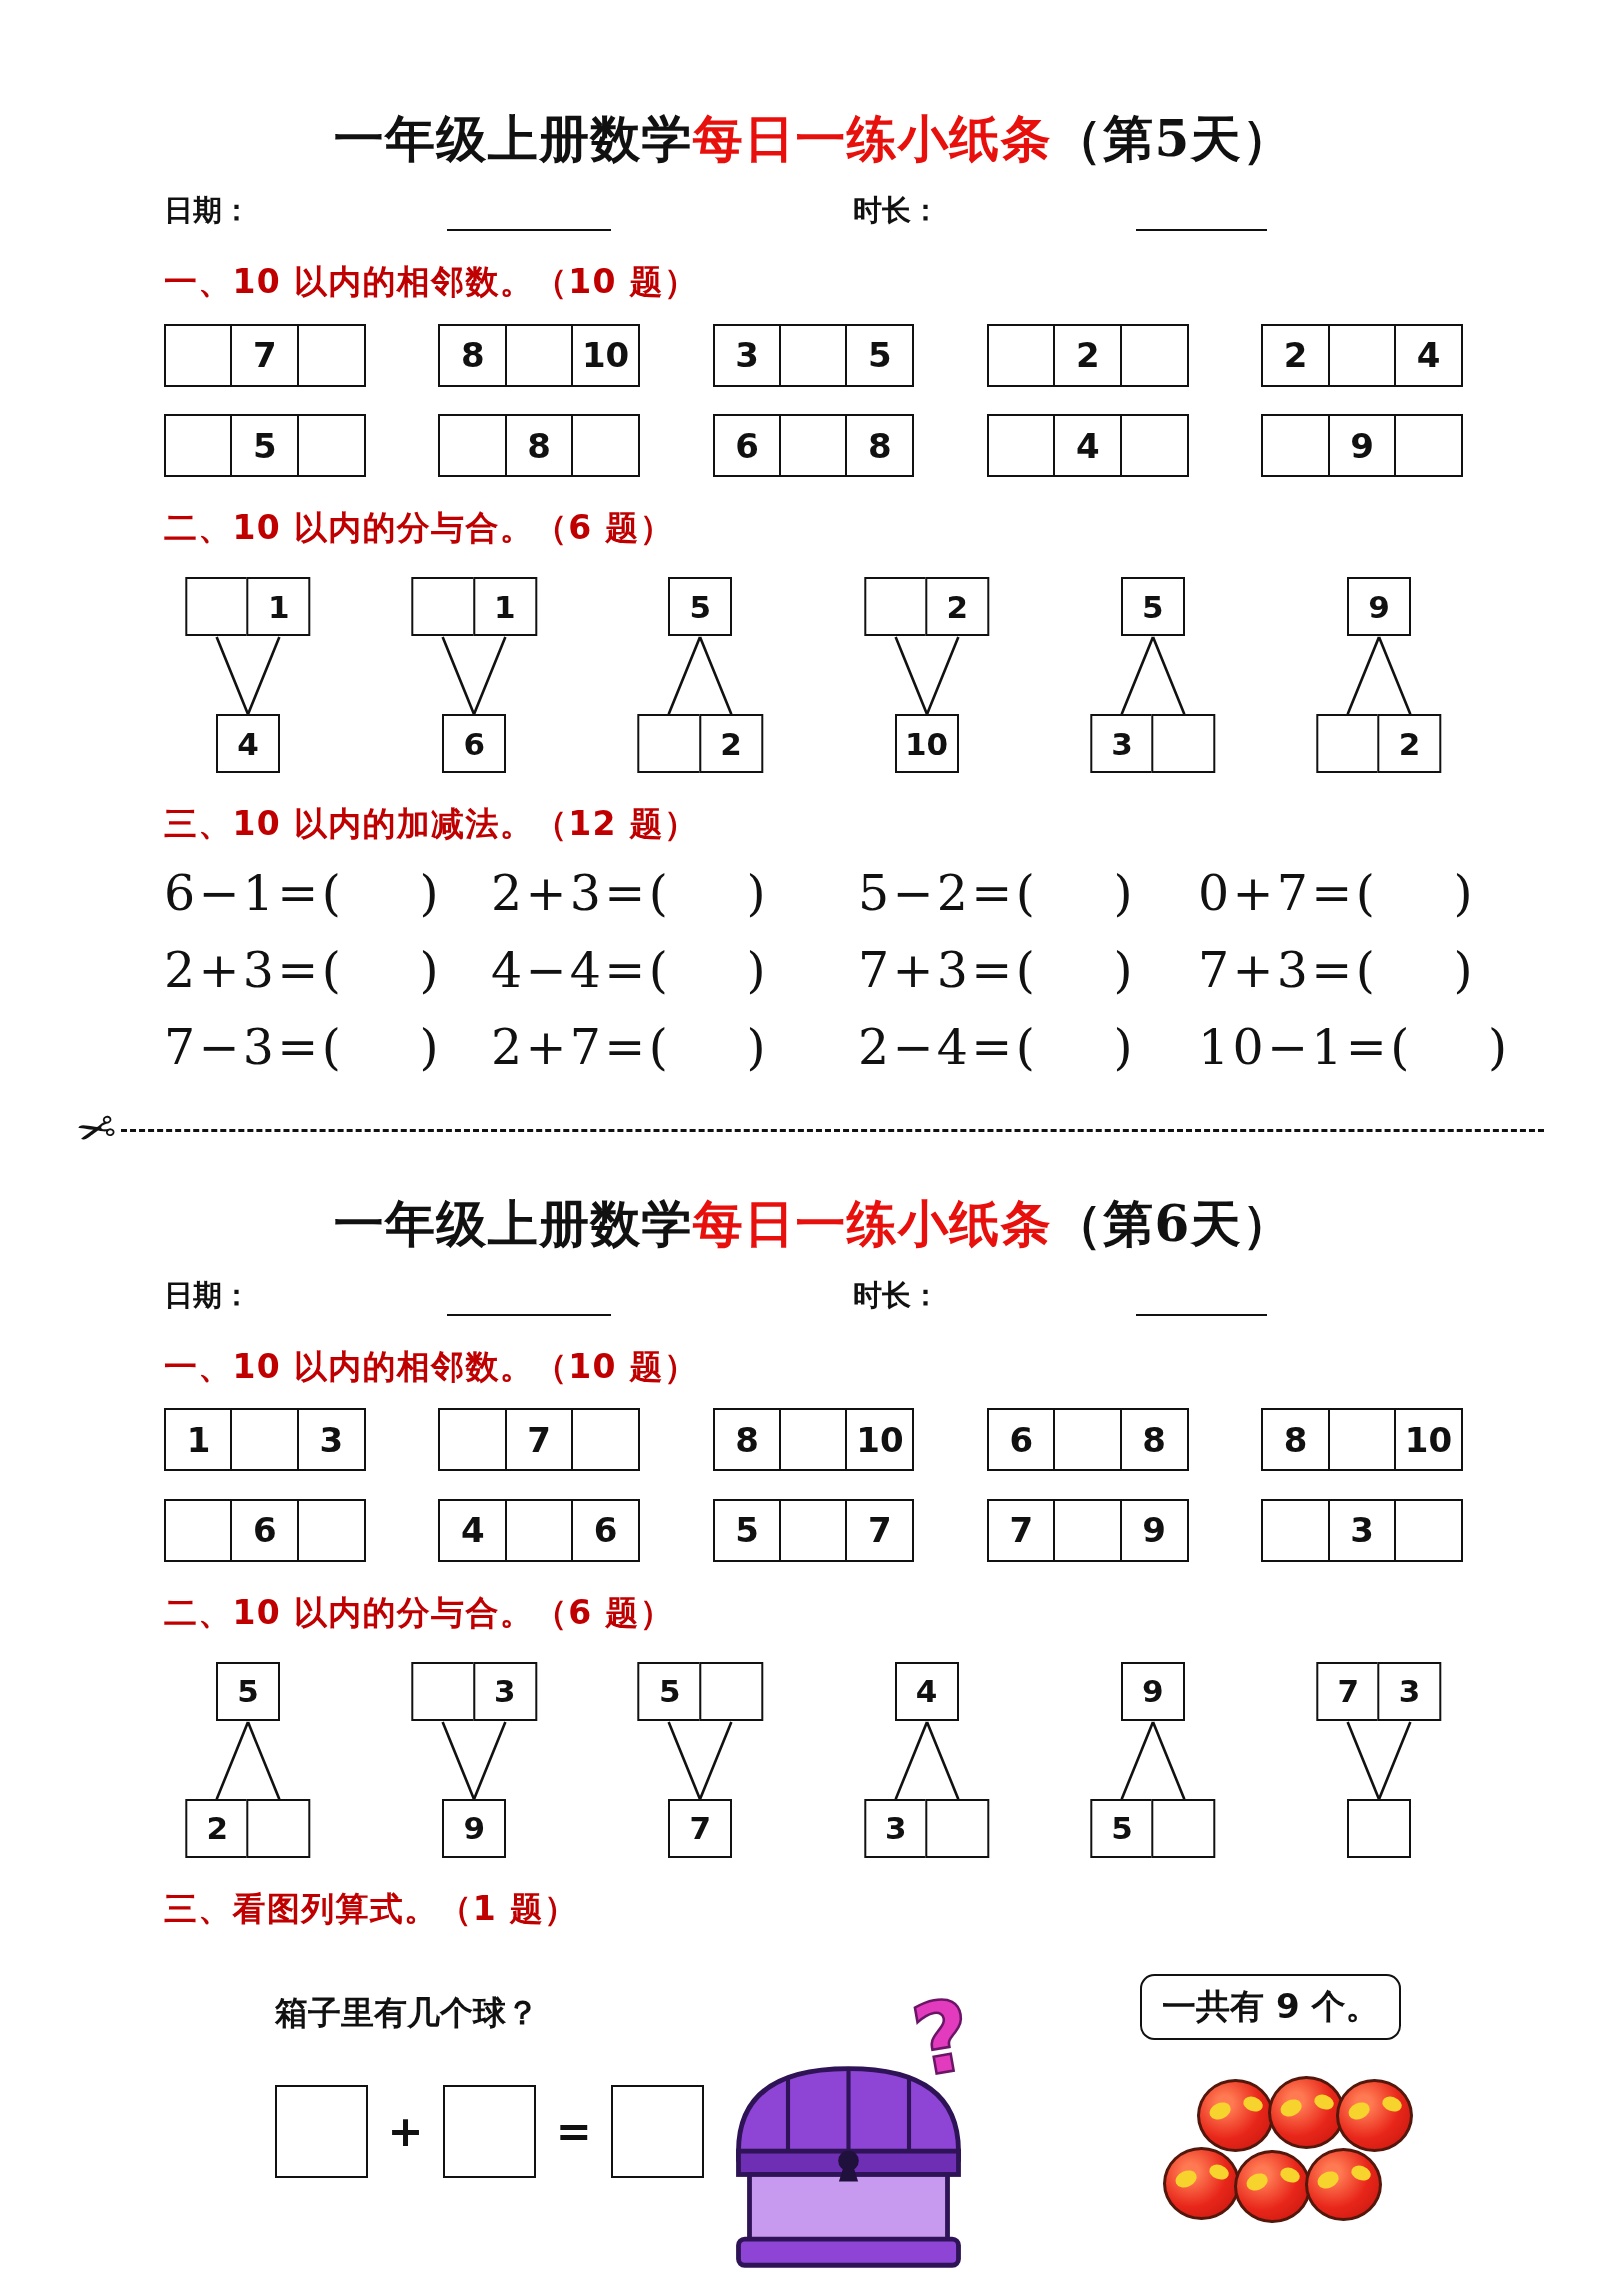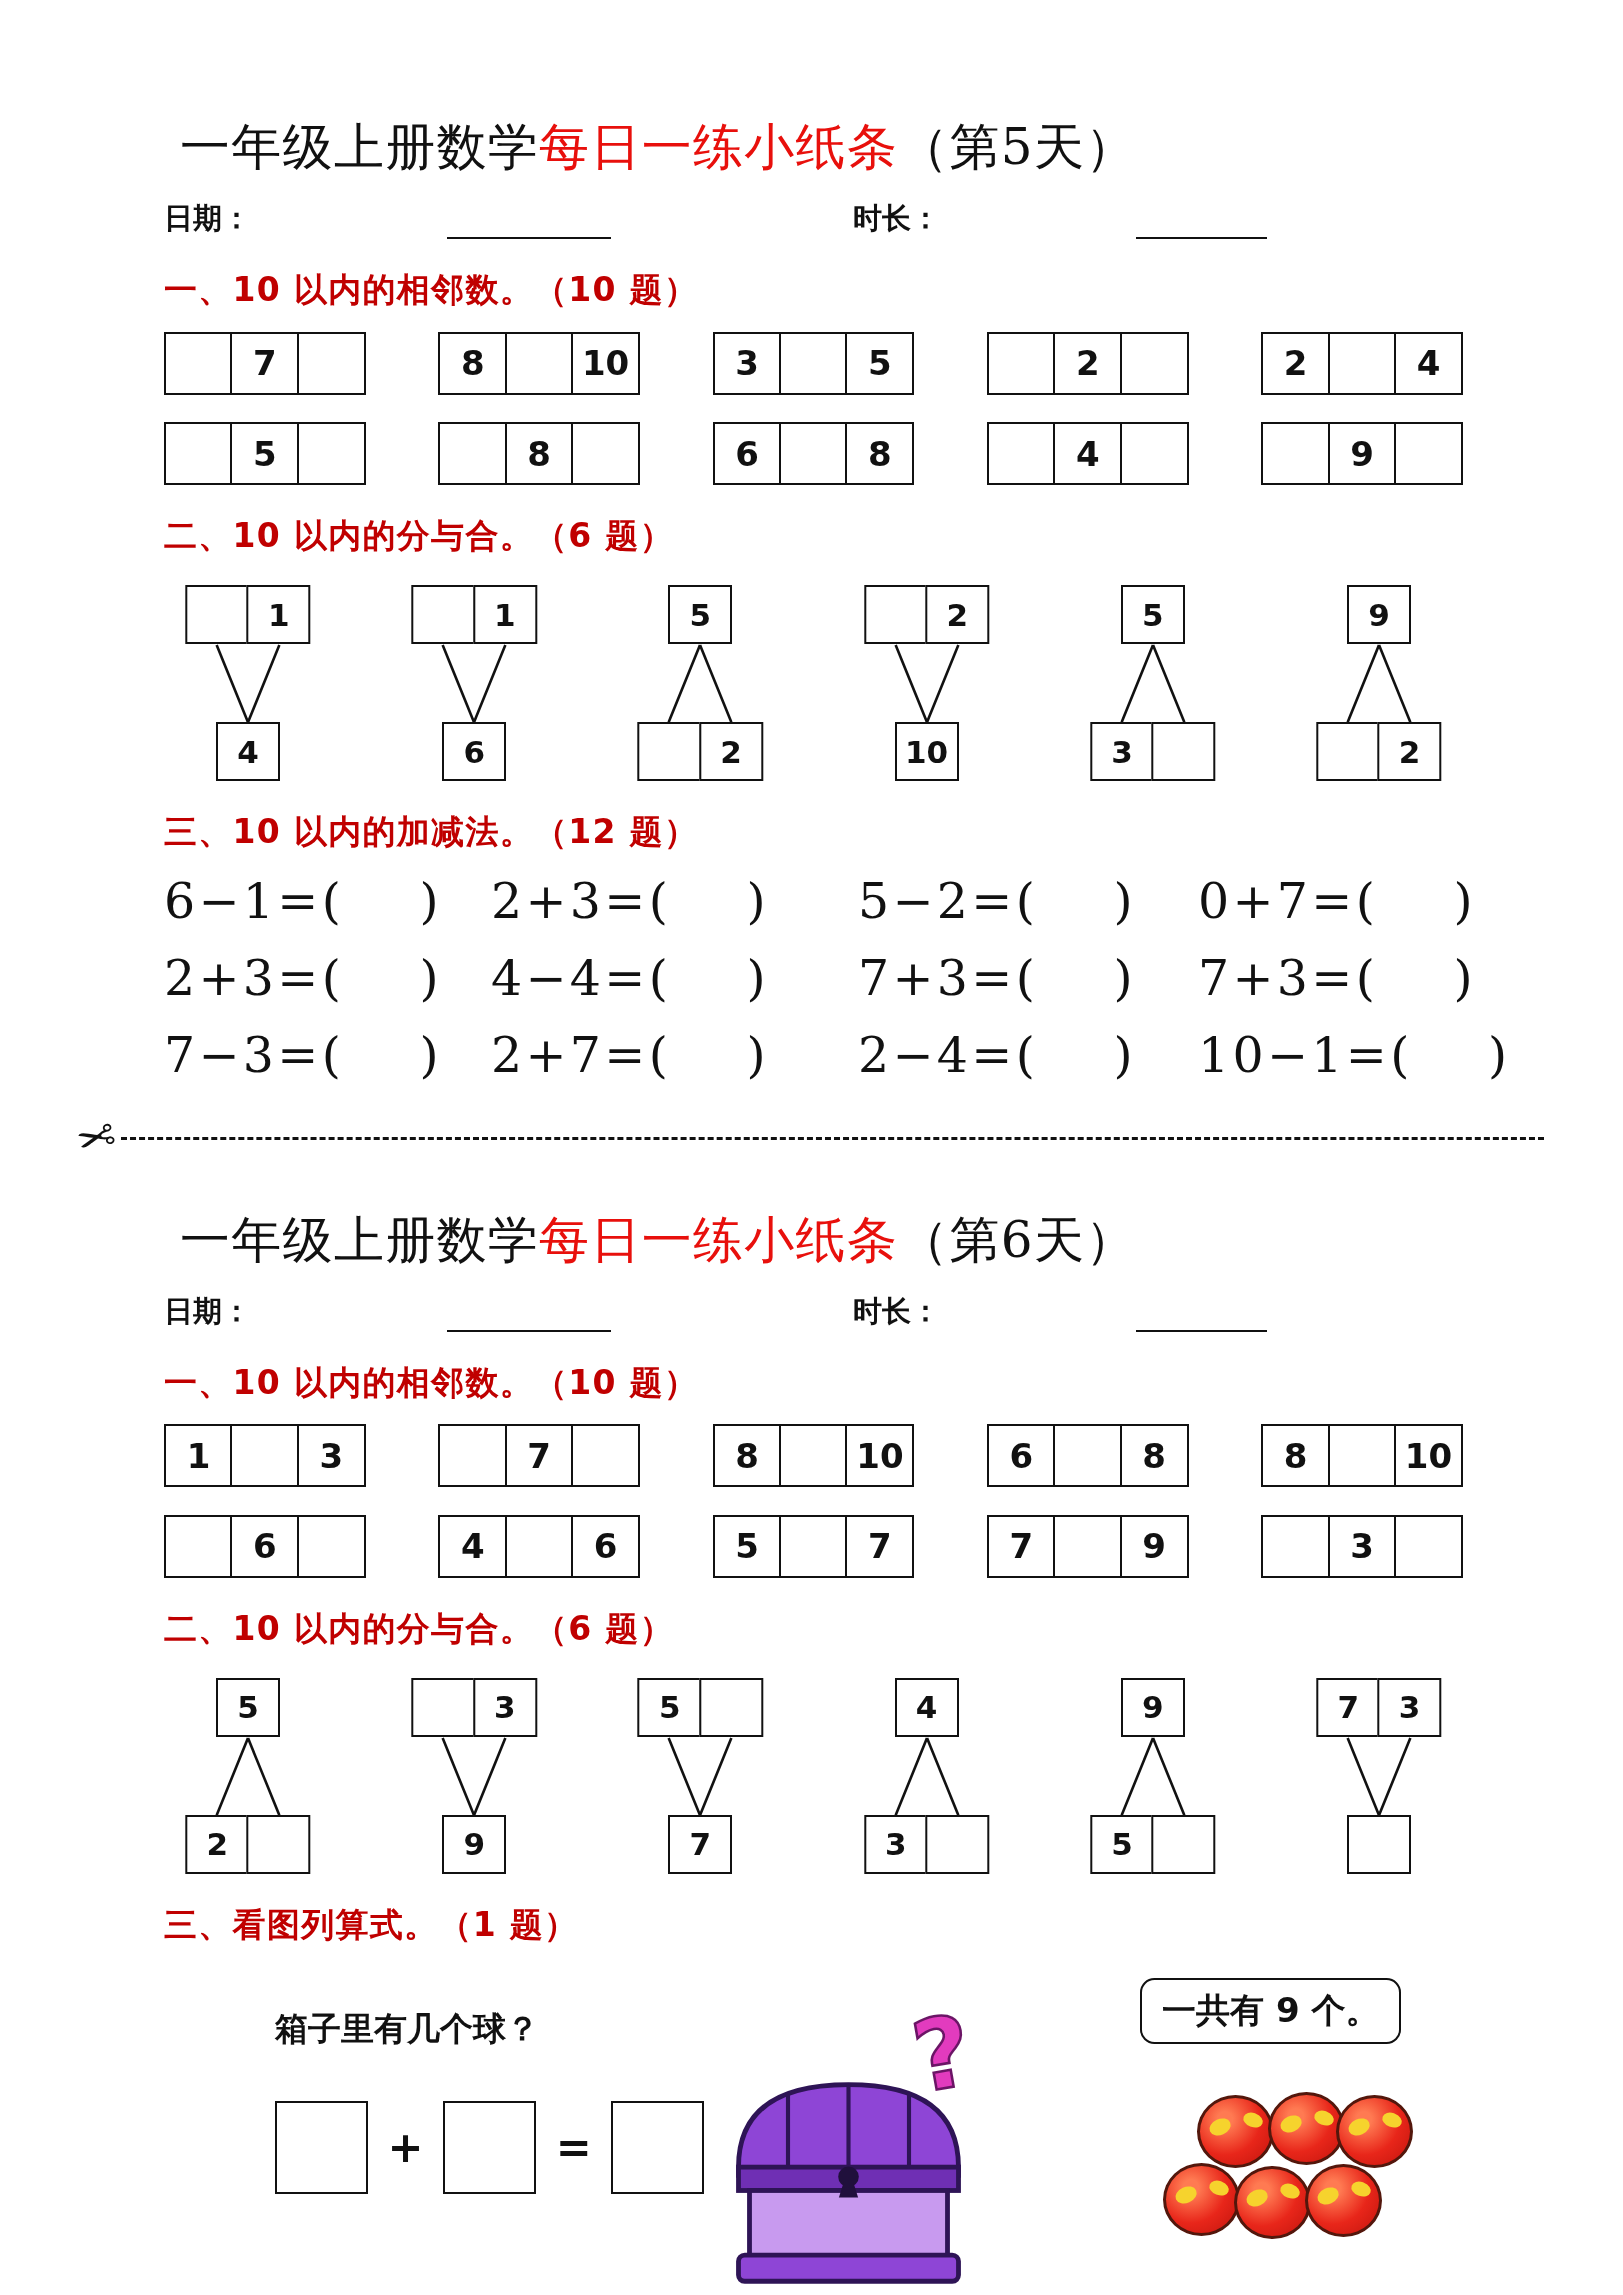--- a/index.html
+++ b/index.html
@@ -2,22 +2,22 @@
 <html style="--title-red: #e8100c; --heading-red: #c00000; --qmark-pink: #e23bbe; --ball-red: #e8261a; --ball-spot: #f6d32d;font-size:10.5px"><head>
 <meta charset="utf-8">
 <style>
   *{box-sizing:border-box;}
   body{margin:0;background:#ffffff;}
   .page{width:1623px;height:2295px;background:#fff;position:relative;overflow:hidden;
         font-family:"DejaVu Sans","Liberation Sans",sans-serif;color:#111;}
   .sheet{padding:0 160px 0 164px;}
   .sheet.first{padding-top:98px;}
   .sheet.second{padding-top:10.5px;}
-  .title{margin:16px;text-align:left;font-family:"DejaVu Serif","Liberation Serif",serif;
-         font-size:50px;font-weight:normal;letter-spacing:1.3px;}
+  .title{margin:8px;text-align:center;font-family:"DejaVu Serif","Liberation Serif",serif;
+         font-size:50px;font-weight:bold;letter-spacing:1.3px;}
   .title .red{color:var(--title-red);}
   .meta{display:flex;justify-content:space-between;align-items:flex-end;padding-right:196px;
         margin-top:18.3px;font-size:29px;font-weight:bold;}
   .mlabel{margin-left:46px;}
   .mlabel:first-child{margin-left:0;}
   .blank{display:inline-block;border-bottom:2.6px solid #111;height:29px;}
   .blank.w1{width:164px;}
   .blank.w2{width:131px;}
   .heading{margin:29px 0 0;font-size:33px;font-weight:bold;color:var(--heading-red);letter-spacing:1.3px;}
   .neighbors{margin-top:18.3px;}
@@ -42,21 +42,21 @@
   .cutline{display:flex;align-items:center;margin:31px 79px 19.6px 77px;}
   .scissors{font-size:46px;line-height:1;transform:scaleX(-1) rotate(14deg);margin-right:5.2px;}
   .dashes{flex:1;border-top:3.3px dashed #111;height:0;margin-top:2.6px;}
   .picture{display:flex;margin-top:26px;}
   .pp-left{width:550px;padding-left:111px;flex:none;}
   .pp-question{font-size:33px;font-weight:bold;margin-top:33px;}
   .pp-eq{display:flex;align-items:center;gap:19.6px;margin-top:49px;}
   .bigcell{width:93px;height:93px;border:2.6px solid #111;background:#fff;}
   .op{font-size:43px;font-weight:bold;}
   .pp-right{position:relative;flex:1;height:406px;}
-  .bubble{position:absolute;right:62px;top:4px;border:2.6px solid #111;border-radius:14.4px;
+  .bubble{position:absolute;right:62px;top:16px;border:2.6px solid #111;border-radius:14.4px;
           padding:7.9px 19.6px;font-size:34px;font-weight:bold;white-space:nowrap;background:#fff;}
   .qmark{position:absolute;left:200px;top:23px;font-size:98px;font-weight:bold;
          color:var(--qmark-pink);transform:rotate(-10deg);-webkit-text-stroke:2.6px #6b1566;}
   .chest{position:absolute;left:-3.3px;top:82px;width:275px;height:236px;}
   .balls{position:absolute;right:43px;top:121px;width:262px;height:157px;}
   .ball{position:absolute;width:77px;height:73px;border-radius:50%;
         background:radial-gradient(circle at 35% 32%,#ff7a52 12%,var(--ball-red) 55%,#c2140d 100%);
         border:3.3px solid #53170c;}
   .ball::before,.ball::after{content:"";position:absolute;background:var(--ball-spot);border-radius:50%;}
   .ball::before{width:22px;height:15.7px;left:8.5px;top:21px;transform:rotate(-24deg);}

